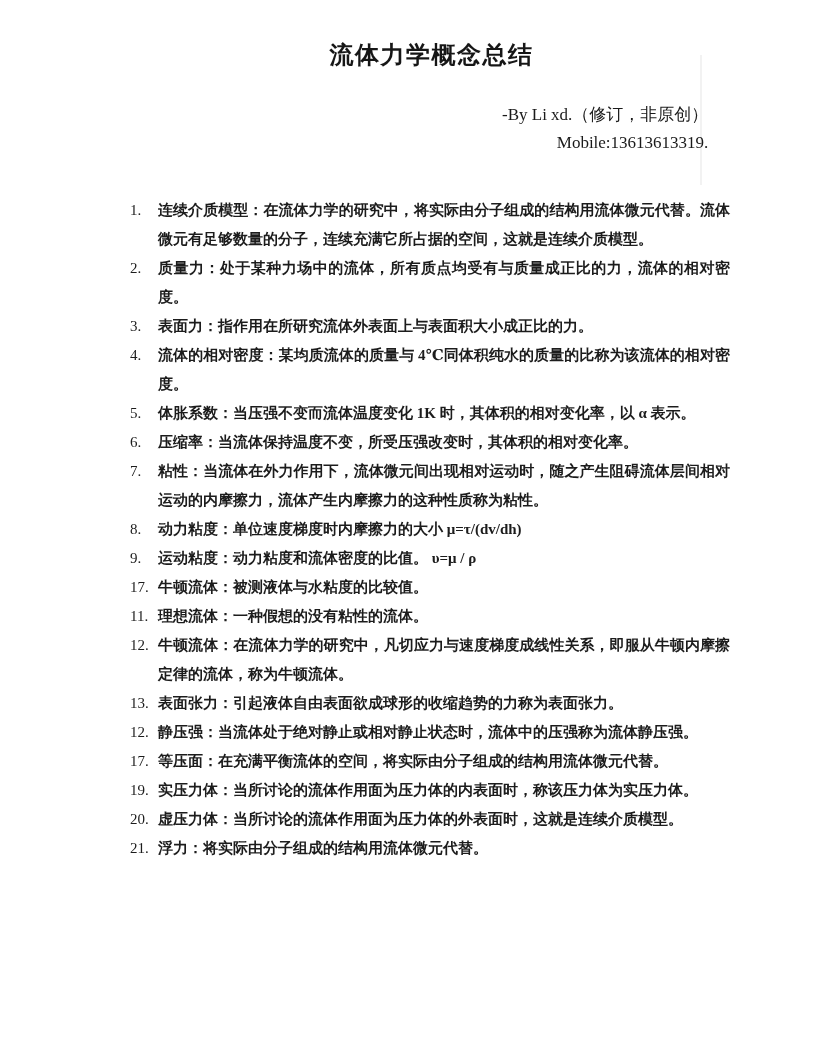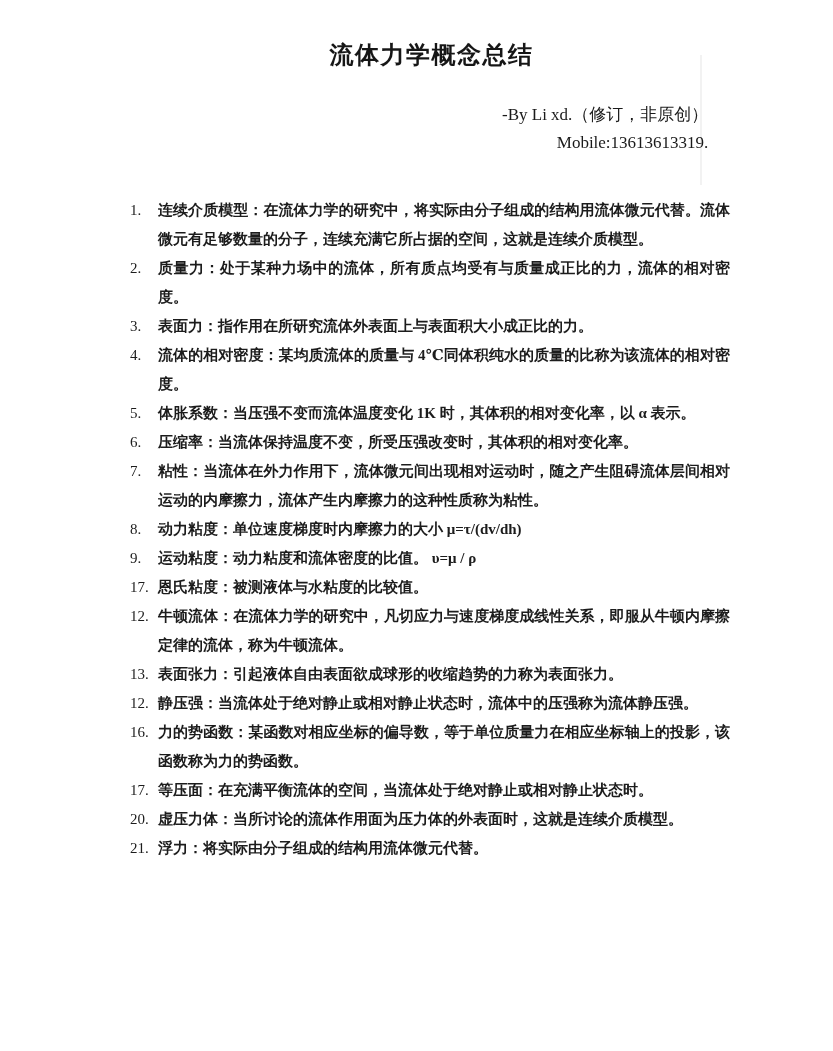--- a/index.html
+++ b/index.html
@@ -129,51 +129,55 @@
     <span class="text">动力粘度：单位速度梯度时内摩擦力的大小 μ=τ/(dv/dh)</span>
   </div>
 
   <div class="item">
     <span class="num">9.</span>
     <span class="text">运动粘度：动力粘度和流体密度的比值。  υ=μ / ρ</span>
   </div>
 
   <div class="item">
     <span class="num">17.</span>
-    <span class="text">恩氏粘度：被测液体与水粘度的比较值。</span>
+    <span class="text">牛顿流体：被测液体与水粘度的比较值。</span>
   </div>
 
+  <div class="item">
+    <span class="num">11.</span>
+    <span class="text">理想流体：一种假想的没有粘性的流体。</span>
+  </div>
 
   <div class="item">
     <span class="num">12.</span>
     <span class="text">牛顿流体：在流体力学的研究中，凡切应力与速度梯度成线性关系，即服从牛顿内摩擦定律的流体，称为牛顿流体。</span>
   </div>
 
   <div class="item">
     <span class="num">13.</span>
     <span class="text">表面张力：引起液体自由表面欲成球形的收缩趋势的力称为表面张力。</span>
   </div>
 
   <div class="item">
     <span class="num">12.</span>
     <span class="text">静压强：当流体处于绝对静止或相对静止状态时，流体中的压强称为流体静压强。</span>
   </div>
 
 
-  <div class="item">
-    <span class="num">16.</span>
-    <span class="text">力的势函数：某函数对相应坐标的偏导数，等于单位质量力在相应坐标轴上的投影，该函数称为力的势函数。</span>
-  </div>
 
   <div class="item">
     <span class="num">17.</span>
-    <span class="text">等压面：在充满平衡流体的空间，当流体处于绝对静止或相对静止状态时。</span>
+    <span class="text">等压面：在充满平衡流体的空间，将实际由分子组成的结构用流体微元代替。</span>
   </div>
 
 
+  <div class="item">
+    <span class="num">19.</span>
+    <span class="text">实压力体：当所讨论的流体作用面为压力体的内表面时，称该压力体为实压力体。</span>
+  </div>
 
   <div class="item">
     <span class="num">20.</span>
     <span class="text">虚压力体：当所讨论的流体作用面为压力体的外表面时，这就是连续介质模型。</span>
   </div>
 
   <div class="item">
     <span class="num">21.</span>
     <span class="text">浮力：将实际由分子组成的结构用流体微元代替。</span>
   </div>

